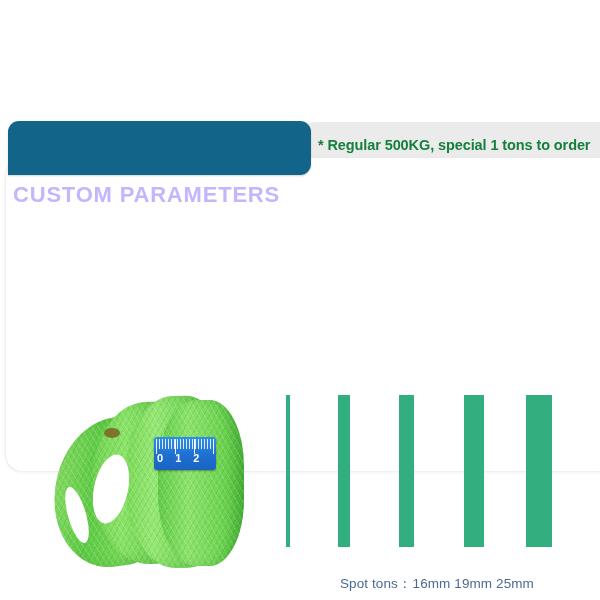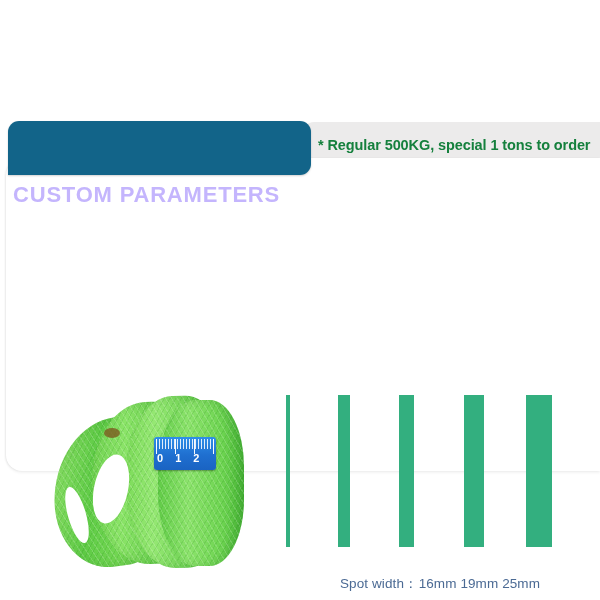--- a/index.html
+++ b/index.html
@@ -262,21 +262,21 @@
 
     <div class="bars-area">
       <div class="bar" id="bar0" style="left: 10px; width: 4px; background: rgb(51, 175, 127);"></div>
       <div class="bar" id="bar1" style="left: 62px; width: 12px; background: rgb(51, 175, 127);"></div>
       <div class="bar" id="bar2" style="left: 123px; width: 15px; background: rgb(51, 175, 127);"></div>
       <div class="bar" id="bar3" style="left: 188px; width: 20px; background: rgb(51, 175, 127);"></div>
       <div class="bar" id="bar4" style="left: 250px; width: 26px; background: rgb(51, 175, 127);"></div>
     </div>
 
     <div class="caption caption-spot">
-      <span>Spot width：</span><span class="cap-val">16mm   19mm   25mm</span>
+      <span>Spot tons：</span><span class="cap-val">16mm   19mm   25mm</span>
     </div>
 
   </div>
 
   <div class="title-tab">
     <div class="title-tab-text">CUSTOM  PARAMETERS</div>
   </div>
 
 </div>
 

